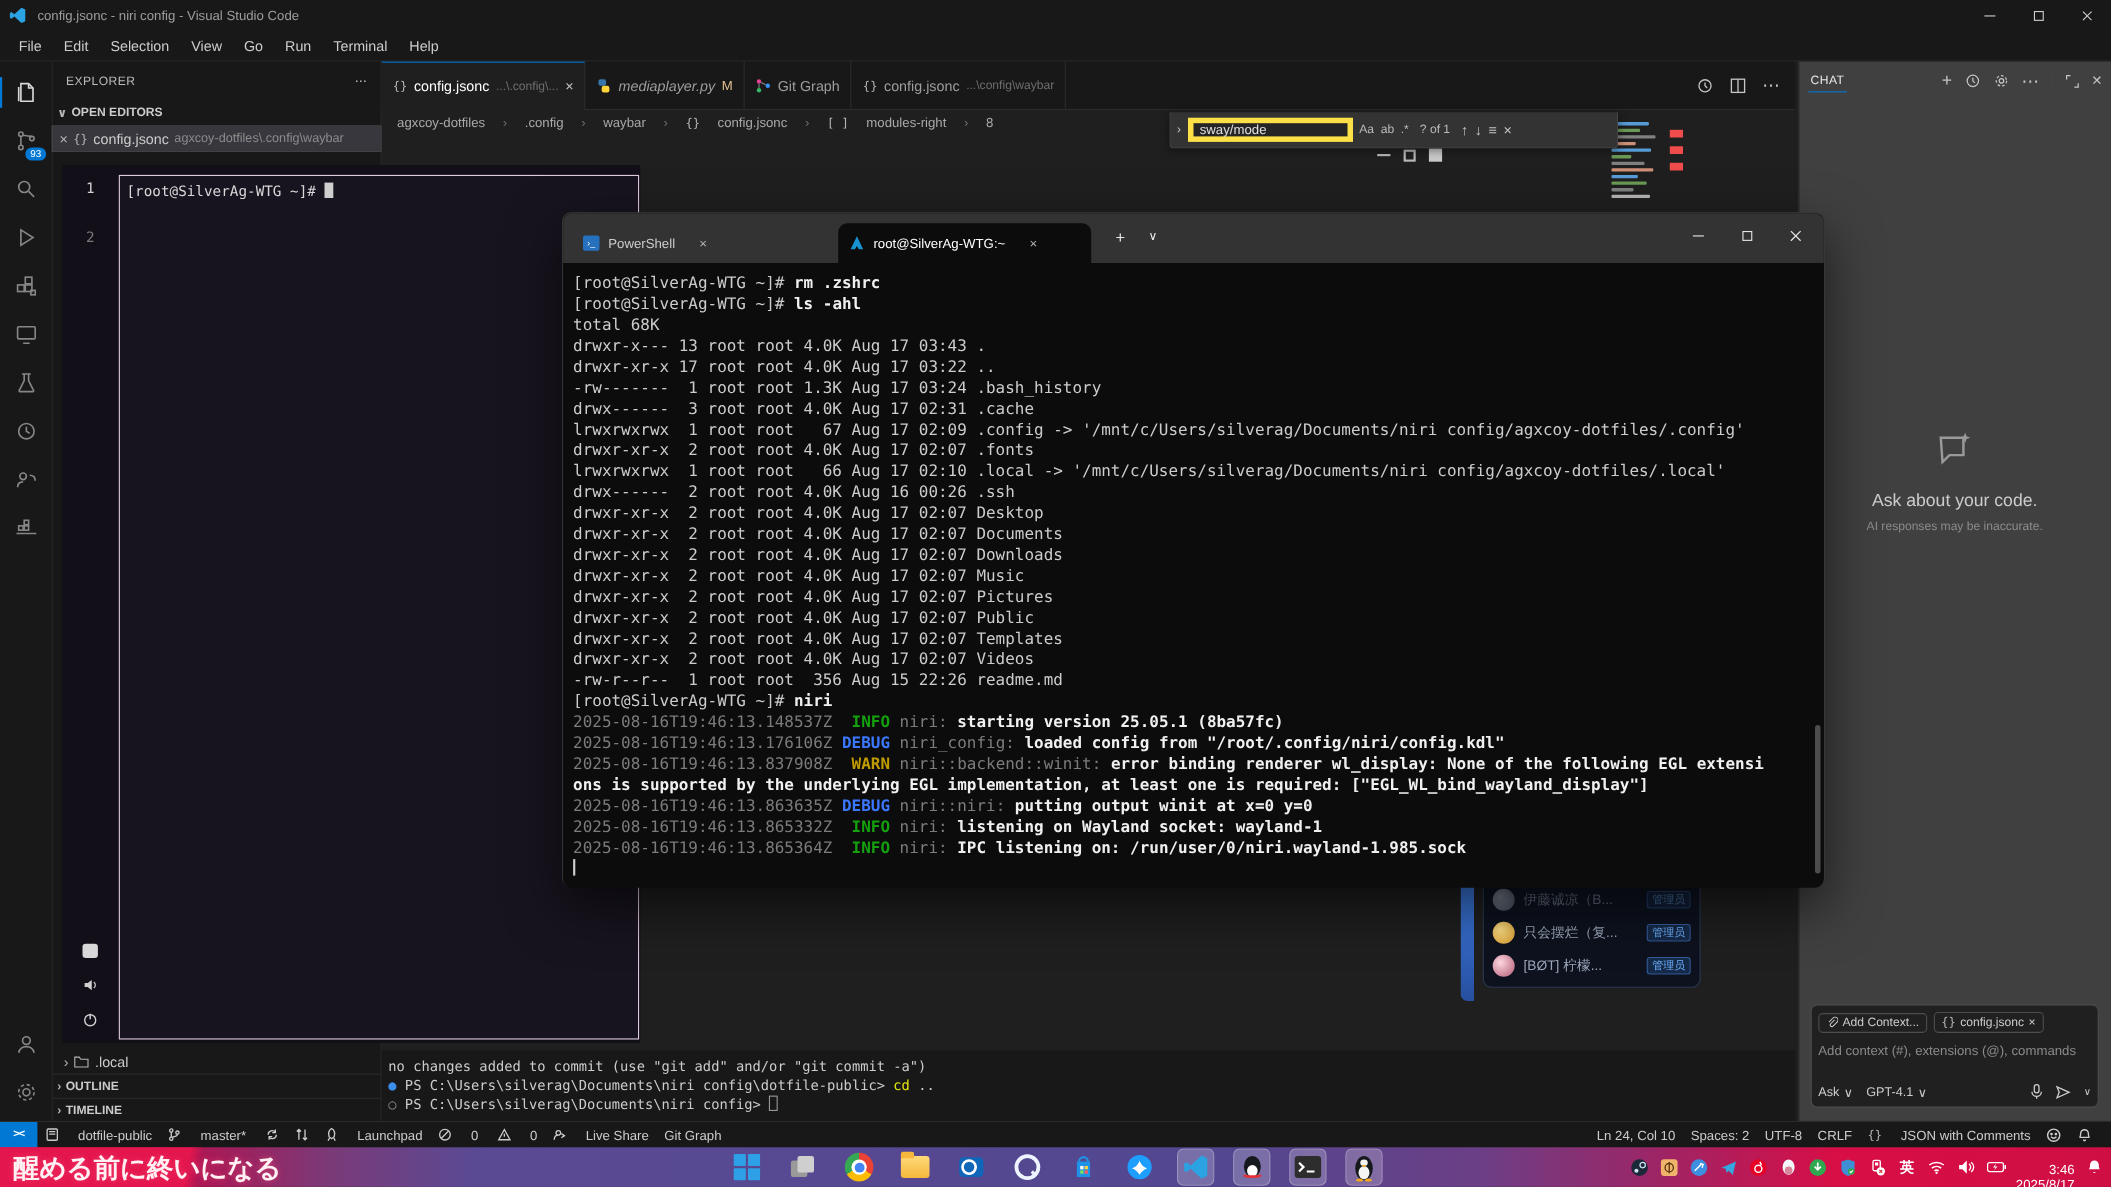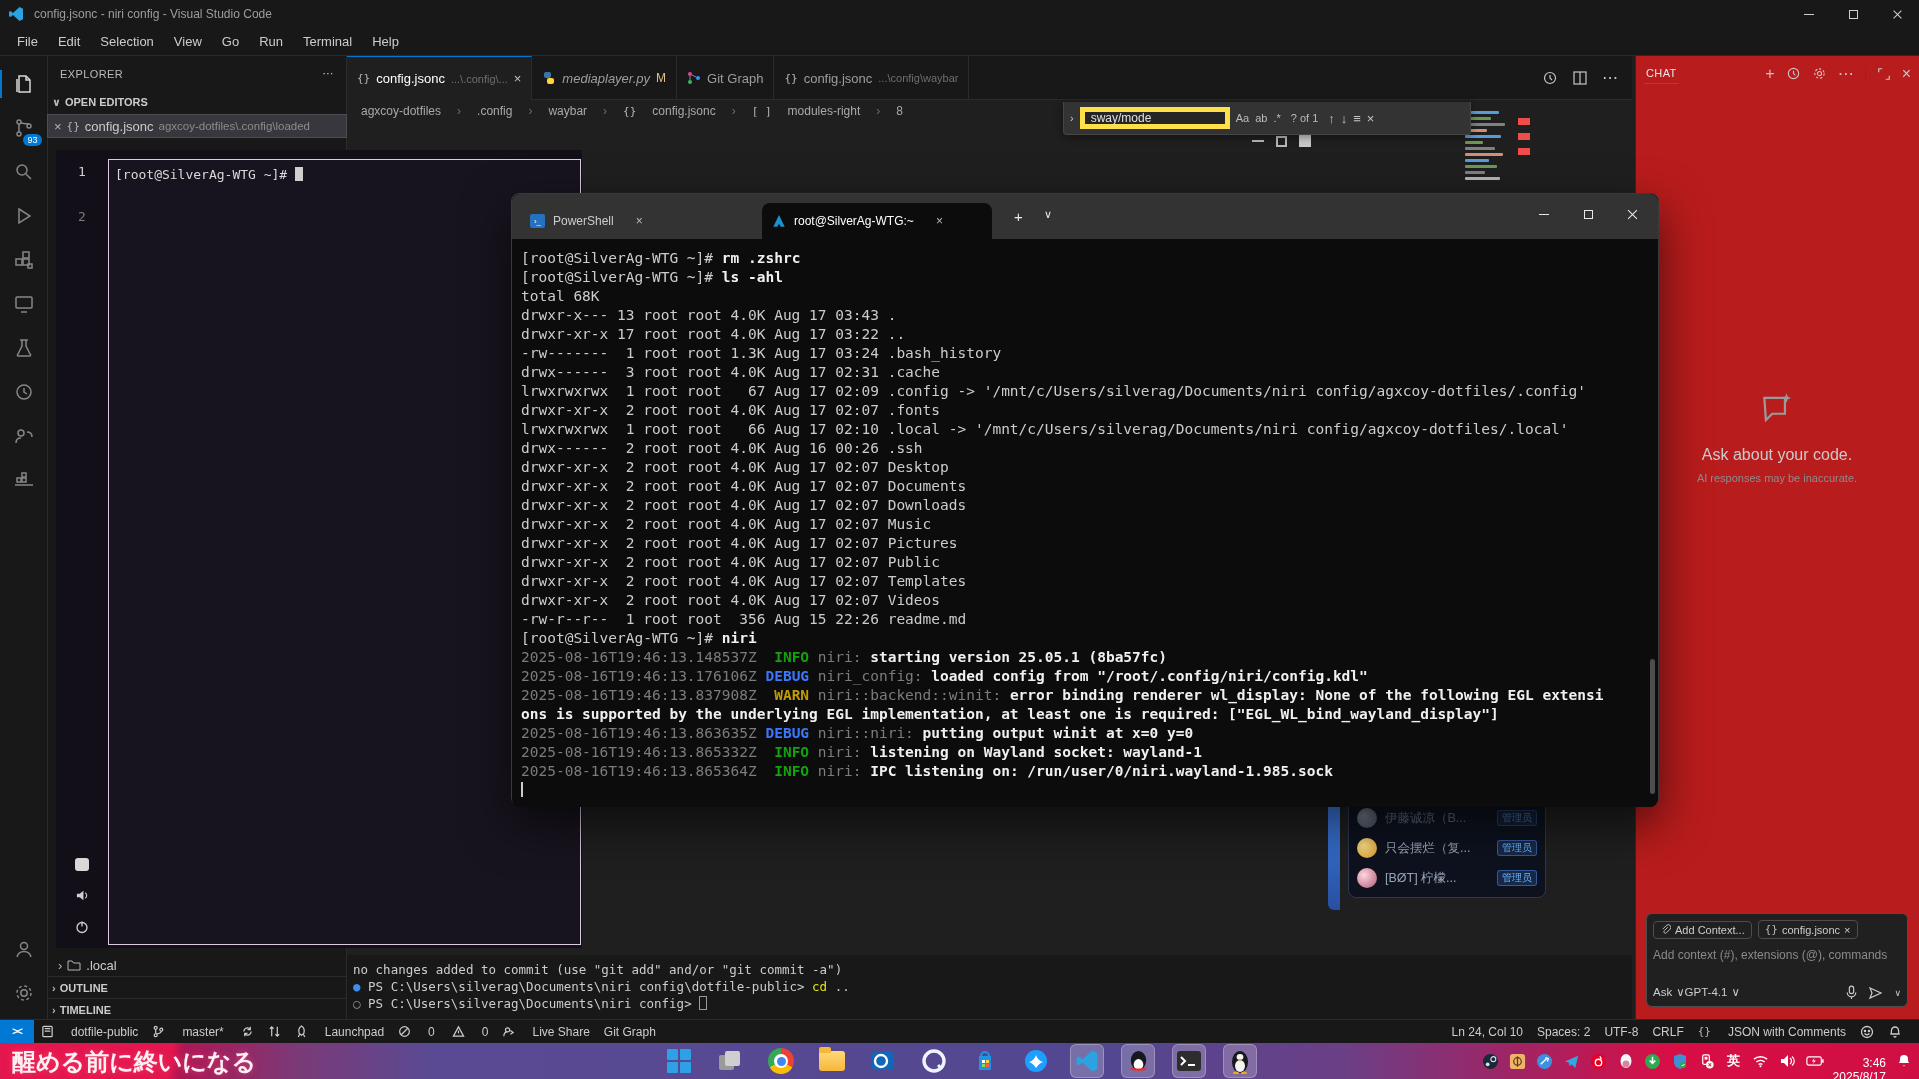--- a/index.html
+++ b/index.html
@@ -124,31 +124,31 @@
 
   
   #qq-sliver { left:1328px; top:798px; width:12px; height:112px; background:linear-gradient(180deg,#3f7fe8,#274f9e); border-radius:6px 0 0 6px; z-index:4; }
   #qq-popup { left:1348px; top:798px; width:198px; height:100px; background:rgba(13,18,30,.96); border:1px solid #2c3850; border-radius:8px; z-index:4; padding:4px 8px; }
   .qq-row { display:flex; align-items:center; gap:8px; height:30px; }
   .qq-av { width:20px; height:20px; border-radius:50%; }
   .qq-name { font-size:12.5px; color:#9aa6b8; white-space:nowrap; overflow:hidden; flex:1; }
   .qq-badge { font-size:10px; color:#6fb3ff; background:rgba(47,110,200,.25); border:1px solid rgba(90,150,255,.45); border-radius:3px; padding:0 4px; }
 
   
-  #chat { left:1635px; top:56px; width:284px; height:963px; background:#b91c1c; border-left:1px solid #2b2b2b; }
+  #chat { left:1635px; top:56px; width:284px; height:963px; background:#404040; border-left:1px solid #2b2b2b; }
   #chat-head { display:flex; align-items:center; height:35px; padding:0 8px; }
   #chat-tab { font-size:11px; color:#e7e7e7; border-bottom:1px solid #0078d4; padding:4px 2px; letter-spacing:.4px; }
   #chat-actions { margin-left:auto; display:flex; align-items:center; gap:11px; color:#c5c5c5; }
   #chat-empty { position:absolute; left:1635px; top:390px; width:284px; text-align:center; }
   #chat-empty .t1 { font-size:16px; color:#cccccc; margin-top:14px; }
   #chat-empty .t2 { font-size:11px; color:#8c8c8c; margin-top:8px; }
   #chat-input { position:absolute; left:1646px; top:913px; width:262px; height:94px; background:#202020; border:1px solid #4d4d4d; border-radius:6px; padding:6px; }
   .chip { display:inline-flex; align-items:center; gap:4px; border:1px solid #4d4d4d; border-radius:4px; font-size:11px; color:#cccccc; padding:2px 6px; margin-right:6px; }
   #chat-ph { font-size:12px; color:#8a8a8a; margin-top:9px; }
-  #chat-foot { position:absolute; left:6px; bottom:6px; right:6px; display:flex; align-items:flex-start; font-size:11.5px; color:#cccccc; }
+  #chat-foot { position:absolute; left:6px; bottom:6px; right:6px; display:flex; align-items:center; gap:12px; font-size:11.5px; color:#cccccc; }
   #chat-foot .right { margin-left:auto; display:flex; align-items:center; gap:10px; }
 
   
   #taskbar { left:0; top:1043px; width:1919px; height:36px; z-index:10;
     background:linear-gradient(90deg,#c91048 0px,#b5114e 160px,#7a3a78 300px,#5a4a93 430px,#524790 58%,#6b3f86 70%,#a02464 79%,#d80e46 87%,#cf0f44 100%); }
   #lyric-patch { position:absolute; left:0; top:0; width:195px; height:36px; background:linear-gradient(100deg,#e4164e 86%,rgba(228,22,78,0) 92%); }
   #lyric { position:absolute; left:12px; top:3px; font-size:24px; color:#fff0f3; text-shadow:0 0 6px rgba(255,80,120,.6); white-space:nowrap; font-weight:bold; }
   #tb-center { position:absolute; left:662px; top:1px; display:flex; gap:17px; }
   .tb-ic { width:34px; height:34px; display:flex; align-items:center; justify-content:center; border-radius:6px; }
   .tb-ic.open { background:rgba(255,255,255,.22); box-shadow:inset 0 0 0 1px rgba(255,255,255,.25); }
@@ -295,21 +295,21 @@
       <span class="more">⋯</span>
     </div>
     <div class="section-h" style="border-top:none">
       <span class="glyph">∨</span>
       <span>OPEN EDITORS</span>
     </div>
     <div class="oe-row">
       <span class="glyph">×</span>
       <span class="braces">{}</span>
       <span>config.jsonc</span>
-      <span class="path">agxcoy-dotfiles\.config\loaded</span>
+      <span class="path">agxcoy-dotfiles\.config\waybar</span>
     </div>
     <div class="abs" style="left:0;top:898px;width:299px;">
       <div class="tree-row">
         <span class="glyph">›</span>
         <svg width="14" height="12" viewBox="0 0 14 12">
             <path d="M1 2h4l1.5 2H13v7H1z" fill="none" stroke="#b5b5b5"></path>
           </svg>
         <span>.local</span>
       </div>
       <div class="section-h">

